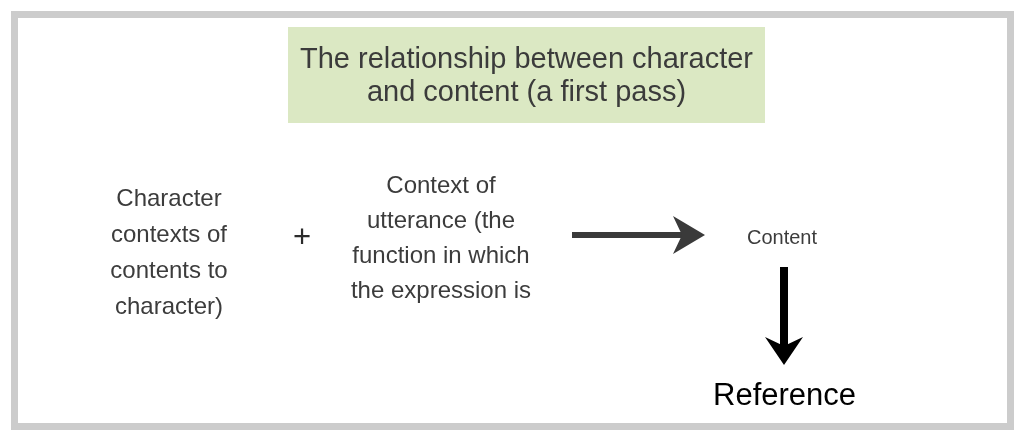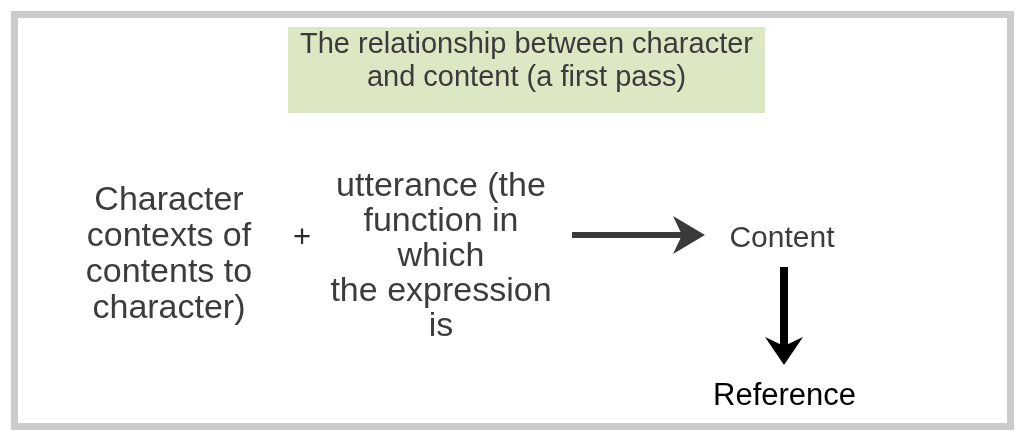--- a/index.html
+++ b/index.html
@@ -23,35 +23,36 @@
     height: 419px;
     border: 7px solid #cccccc;
     box-sizing: border-box;
     background: transparent;
   }
   .title-box {
     position: absolute;
     left: 288px;
     top: 27px;
     width: 477px;
-    height: 86px;
+    height: 96px;
     background: #dbe8c3;
     color: #3b3b3b;
     font-size: 29px;
     line-height: 33px;
     display: flex;
     flex-direction: column;
     align-items: center;
+    justify-content: center;
     text-align: center;
   }
   .text-block {
     position: absolute;
     text-align: center;
     color: #3c3c3c;
-    font-size: 34px;
+    font-size: 24px;
   }
   .block-character {
     left: 38px;
     top: 180px;
     width: 262px;
     line-height: 36px;
   }
   .block-context {
     left: 321px;
     top: 167px;
@@ -83,21 +84,21 @@
     width: 50px;
     height: 108px;
   }
   .content-label {
     position: absolute;
     left: 718px;
     top: 221px;
     width: 128px;
     text-align: center;
     color: #3c3c3c;
-    font-size: 30px;
+    font-size: 20px;
     line-height: 32px;
   }
   .reference-label {
     position: absolute;
     left: 713px;
     top: 378px;
     width: 154px;
     text-align: left;
     color: #000000;
     font-size: 31px;
@@ -119,20 +120,21 @@
   <div class="text-block block-character">
     <div>Character</div>
     <div>contexts of</div>
     <div>contents to</div>
     <div>character)</div>
   </div>
 
   <div class="plus">+</div>
 
   <div class="text-block block-context">
+    <div>Context of</div>
     <div>utterance (the</div>
     <div>function in which</div>
     <div>the expression is</div>
   </div>
 
   <svg class="arrow-right-svg" viewBox="0 0 150 50" xmlns="http://www.w3.org/2000/svg" aria-hidden="true">
     <line x1="7" y1="24" x2="117" y2="24" stroke="#3a3a3a" stroke-width="6"></line>
     <polygon points="140,24 108,5 117,24 108,43" fill="#3a3a3a"></polygon>
   </svg>
 

